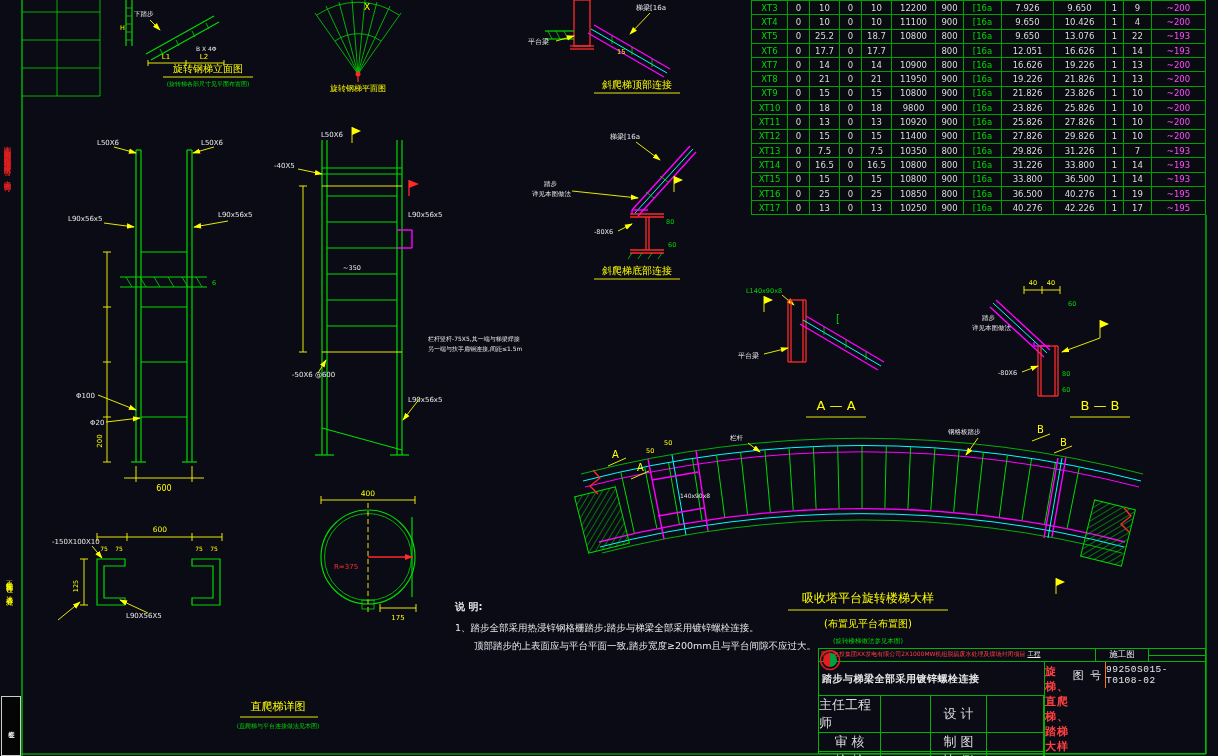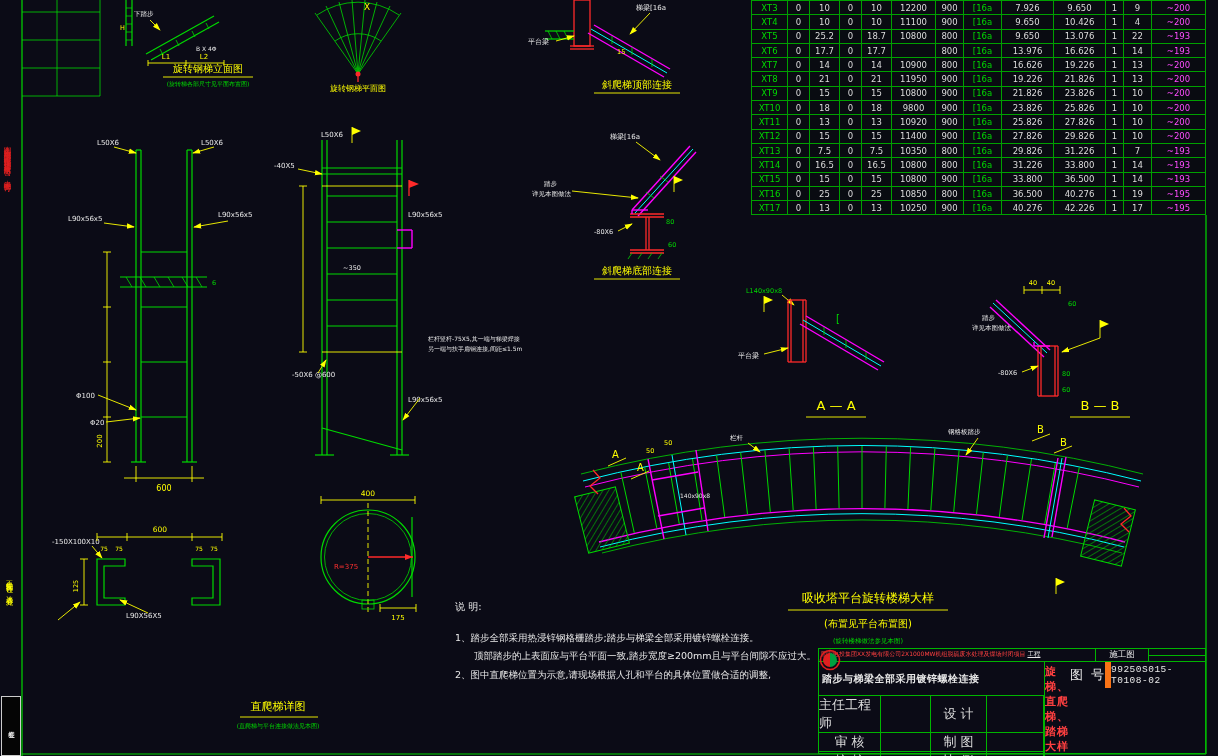--- a/index.html
+++ b/index.html
@@ -23,21 +23,21 @@
   
   #schedule{position:absolute;left:751px;top:0;display:grid;
     grid-template-columns:36px 22px 30px 22px 30px 44px 28px 38px 52px 52px 18px 28px 54px;
     border-left:1px solid #00a000;border-top:1px solid #00a000;background:rgba(4,10,4,.25);}
   #schedule .cell{border-right:1px solid #00a000;border-bottom:1px solid #00a000;height:13.3px;
     display:flex;align-items:center;justify-content:center;font-size:8.5px;color:#dcdcdc;overflow:hidden;white-space:nowrap;}
   #schedule .c0,#schedule .c7{color:#00d900}
   #schedule .c12{color:#ff4dff}
   
   #notes{position:absolute;left:455px;top:597px;width:330px;color:#e8e8e8;font-size:9.5px;line-height:1.95;}
-  #notes .note-title{font-size:10px;margin-bottom:12px;}
+  #notes .note-title{font-size:10px;margin-bottom:2px;font-weight:bold;}
   .note-line{white-space:nowrap;}
   
   #titleblock{position:absolute;left:818px;top:648px;width:388px;height:106px;
     border:1px solid #00b400;box-sizing:border-box;display:flex;flex-direction:column;color:#e8e8e8;}
   .tb-row1{display:flex;height:16px;border-bottom:1px solid #00b400;}
   .tb-project{flex:1;border-right:1px solid #00b400;font-size:6px;color:#ff4040;
      padding:1px 2px;overflow:hidden;line-height:1.2;}
   .tb-project .suffix{color:#e8e8e8;font-size:6.5px;text-decoration:underline;}
   .tb-stage{width:52px;border-right:1px solid #00b400;display:flex;align-items:center;justify-content:center;font-size:8.5px;}
   .tb-extra{width:56px;display:flex;flex-direction:column;}
@@ -47,21 +47,21 @@
   .tb-left{width:225px;border-right:1px solid #00b400;display:flex;flex-direction:column;}
   .tb-company{height:33px;border-bottom:1px solid #00b400;display:flex;align-items:center;padding:0 3px;gap:3px;}
   .tb-company span{font-size:10px;font-weight:bold;letter-spacing:.5px;white-space:nowrap;}
   #tb-fields{flex:1;display:grid;grid-template-columns:62px 50px 56px 57px;}
   #tb-fields .fcell{border-right:1px solid #00b400;border-bottom:1px solid #00b400;
      display:flex;align-items:center;justify-content:center;font-size:13px;color:#dcdcdc;}
   .tb-right{flex:1;display:flex;flex-direction:row;font-family:Liberation Mono, monospace;}
   .tb-dtitle{flex:1;border-bottom:1px solid #00b400;display:flex;align-items:center;justify-content:center;
      color:#ff4040;font-size:11px;font-weight:bold;letter-spacing:1px;}
   .tb-norow{height:26px;display:flex;}
-  .tb-nolab{width:36px;border-right:6px solid #f97316;display:flex;align-items:center;justify-content:center;font-size:13px;}
+  .tb-nolab{width:36px;border-right:1px solid #f97316;display:flex;align-items:center;justify-content:center;font-size:11px;}
   .tb-no{flex:1;display:flex;align-items:center;justify-content:center;font-size:9.5px;letter-spacing:.5px;}
   
   .vtext{position:absolute;writing-mode:vertical-rl;text-orientation:upright;letter-spacing:1px;}
   #vred{left:2px;top:140px;height:430px;color:#e02020;font-size:7.5px;}
   #vyellow{left:4px;top:575px;height:115px;color:#ffff00;font-size:7px;}
   #stampbox{position:absolute;left:1px;top:696px;width:18px;height:58px;background:#050505;
     border:1px solid #cccccc;display:flex;align-items:center;justify-content:center;}
   #stampbox span{writing-mode:vertical-rl;text-orientation:upright;color:#efefef;font-size:6.5px;}
 </style>
 </head>
@@ -500,21 +500,21 @@
       <div class="cell c11">22</div>
       <div class="cell c12">~193</div>
       <div class="cell c0">XT6</div>
       <div class="cell c1">0</div>
       <div class="cell c2">17.7</div>
       <div class="cell c3">0</div>
       <div class="cell c4">17.7</div>
       <div class="cell c5"></div>
       <div class="cell c6">800</div>
       <div class="cell c7">[16a</div>
-      <div class="cell c8">13.976</div>
+      <div class="cell c8">12.051</div>
       <div class="cell c9">16.626</div>
       <div class="cell c10">1</div>
       <div class="cell c11">14</div>
       <div class="cell c12">~193</div>
       <div class="cell c0">XT7</div>
       <div class="cell c1">0</div>
       <div class="cell c2">14</div>
       <div class="cell c3">0</div>
       <div class="cell c4">14</div>
       <div class="cell c5">10900</div>
@@ -655,21 +655,20 @@
       <div class="cell c10">1</div>
       <div class="cell c11">17</div>
       <div class="cell c12">~195</div>
     </div>
 
 <div id="notes">
   <div class="note-title">说 明:</div>
   <div id="note-lines">
         <div class="note-line">1、踏步全部采用热浸锌钢格栅踏步;踏步与梯梁全部采用镀锌螺栓连接。</div>
         <div class="note-line">　　顶部踏步的上表面应与平台平面一致,踏步宽度≥200mm且与平台间隙不应过大。</div>
-        <div class="note-line">2、图中直爬梯位置为示意,请现场根据人孔和平台的具体位置做合适的调整,</div>
       </div>
 </div>
 
 <div id="titleblock">
   <div class="tb-row1">
     <div class="tb-project">
       <span>国家电投集团XX发电有限公司2X1000MW机组脱硫废水处理及煤场封闭项目</span>
       <span class="suffix">工程</span>
     </div>
     <div class="tb-stage">施工图</div>

